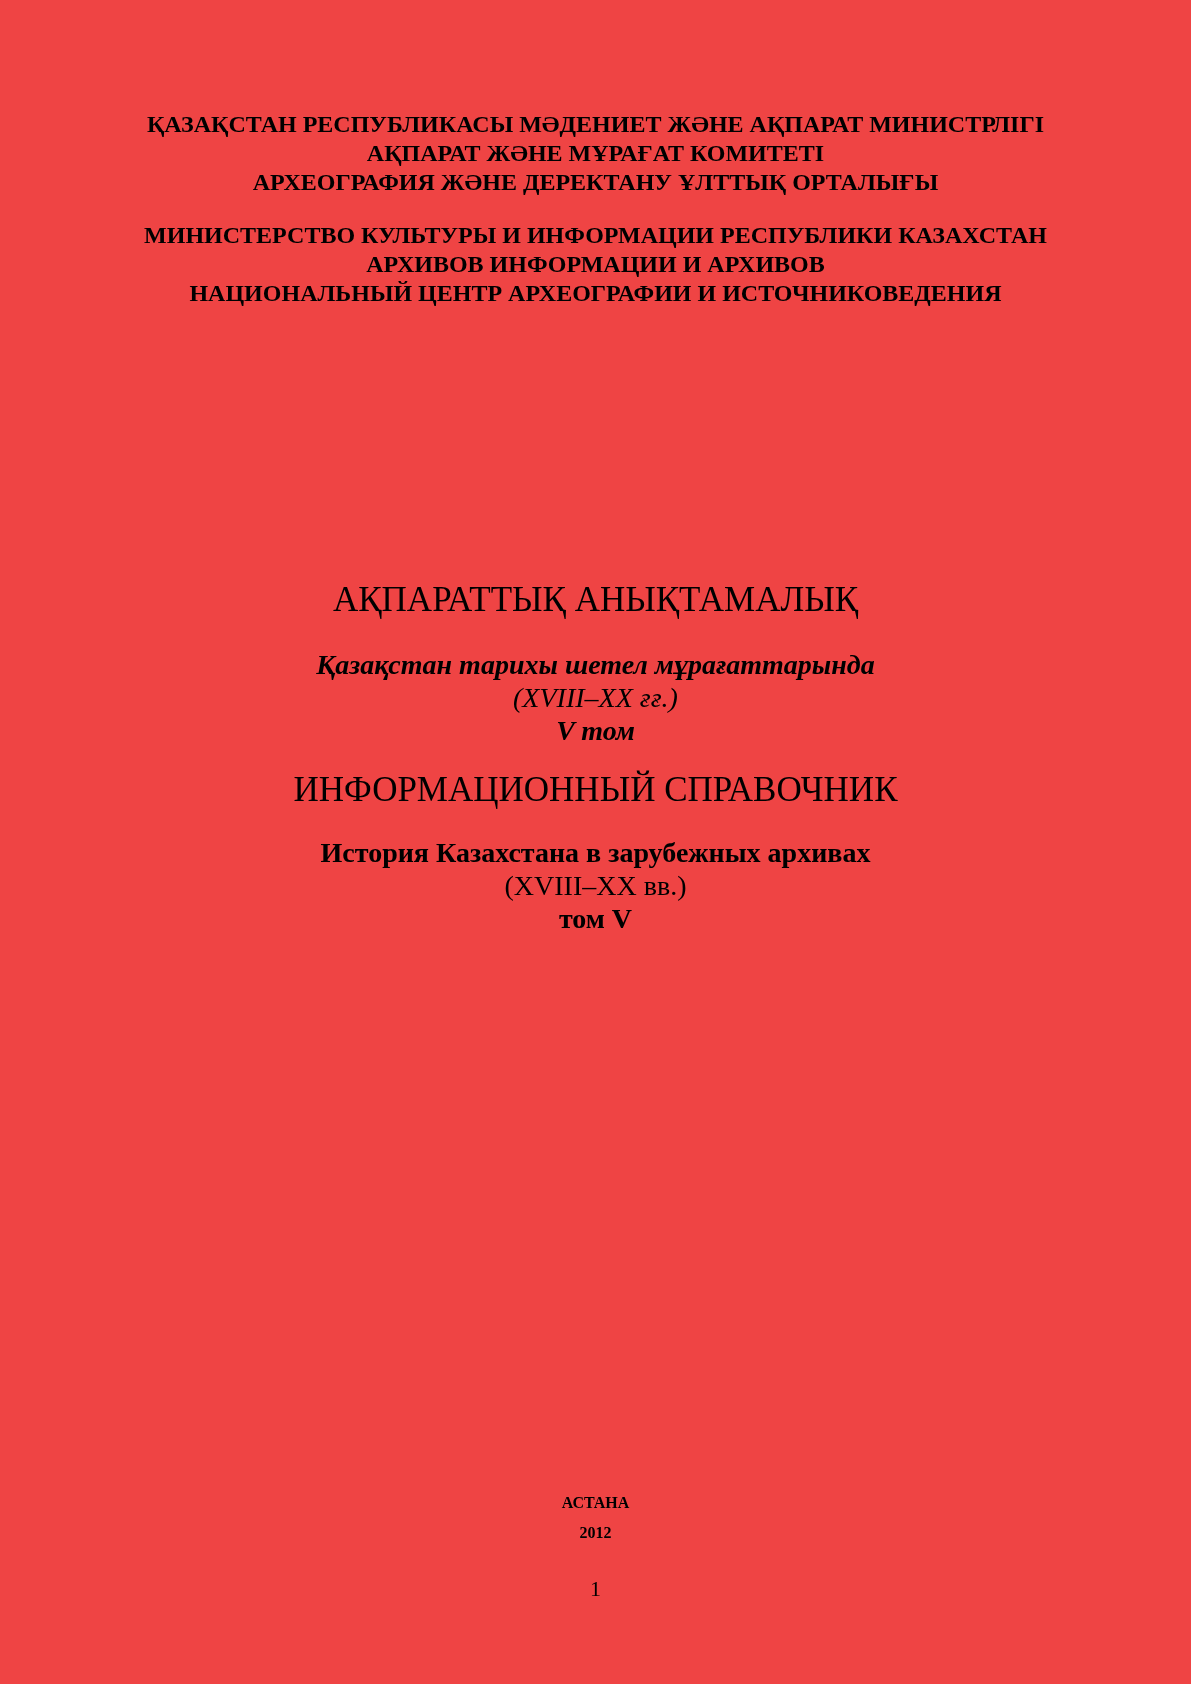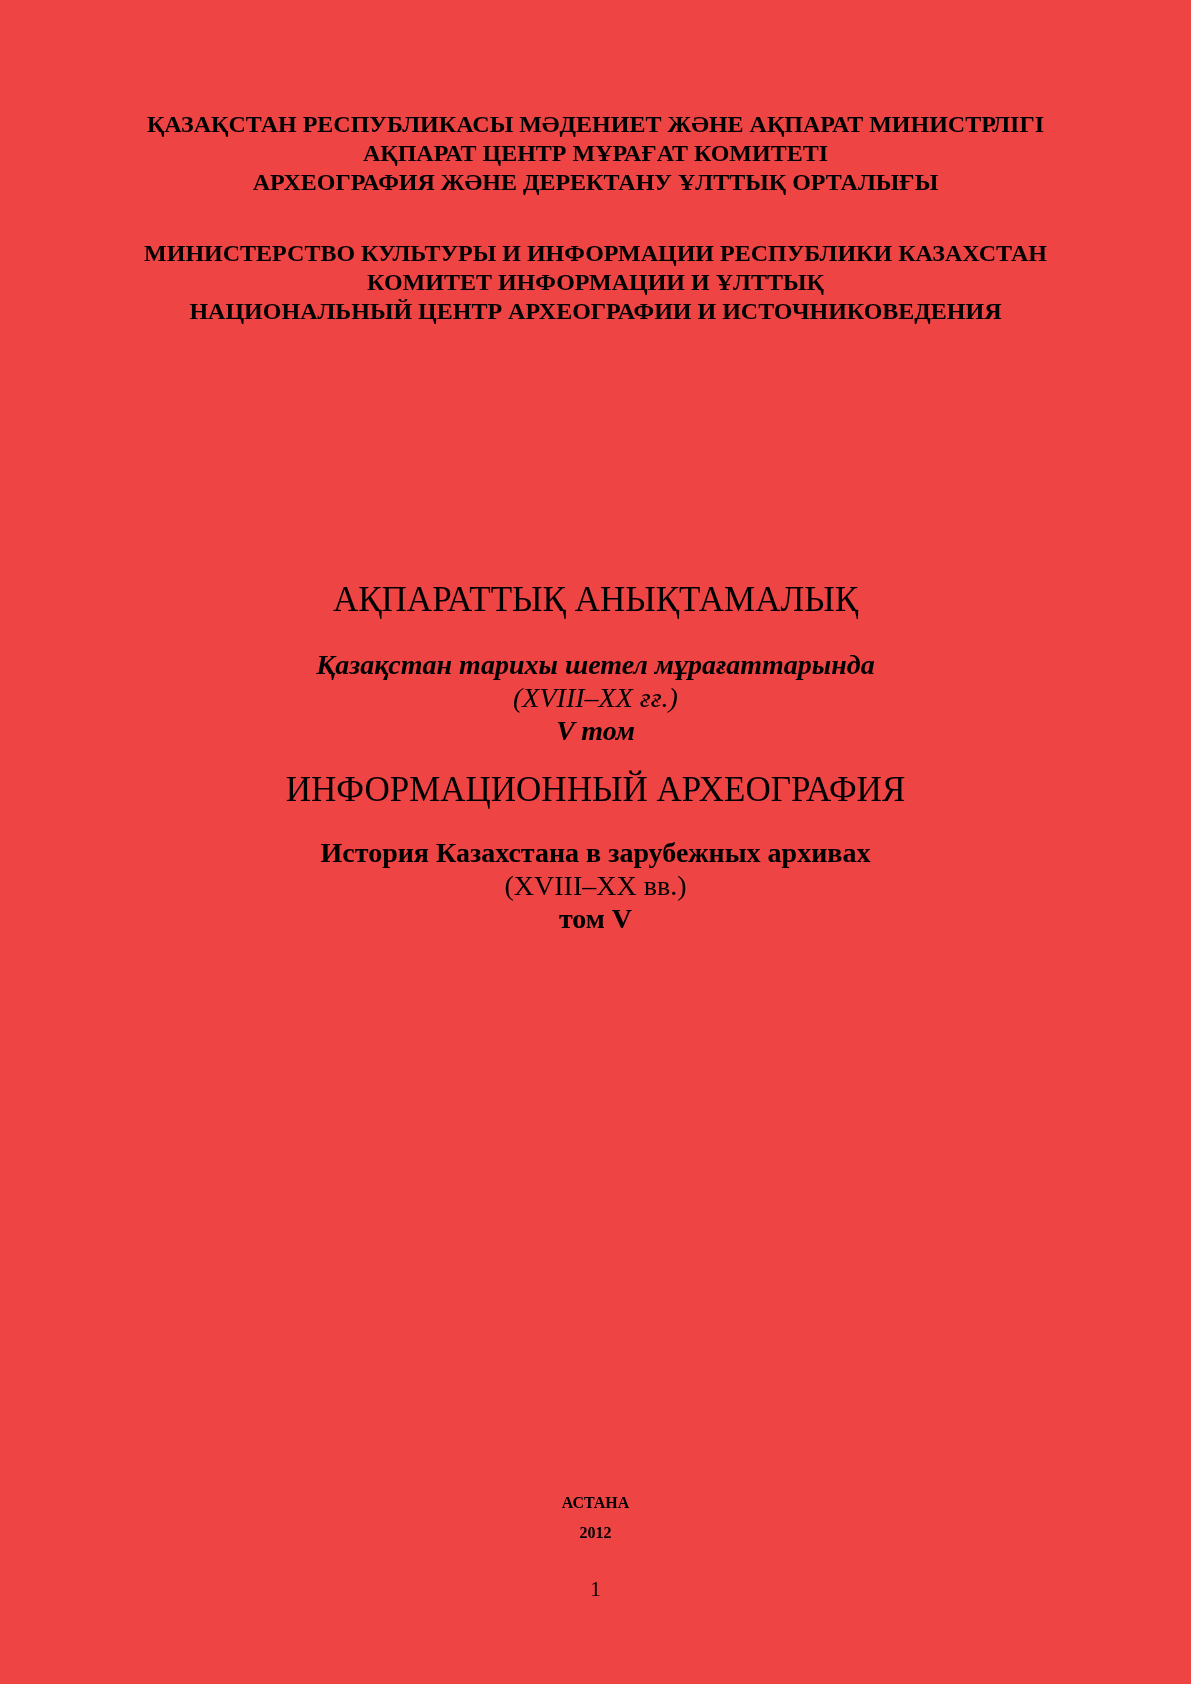--- a/index.html
+++ b/index.html
@@ -22,21 +22,21 @@
     width: 100%;
     text-align: center;
     white-space: nowrap;
   }
   .org-block {
     font-size: 24px;
     font-weight: bold;
     line-height: 29px;
   }
   .org-block-kk { top: 110px; }
-  .org-block-ru { top: 239px; }
+  .org-block-ru { top: 221px; }
   .main-title {
     font-size: 35px;
     font-weight: normal;
     line-height: 44px;
   }
   .main-title-kk { top: 578px; }
   .main-title-ru { top: 768px; }
   .subtitle {
     font-size: 28px;
     line-height: 33px;
@@ -58,39 +58,39 @@
     line-height: 26px;
   }
 </style>
 </head>
 <body>
 
 <div class="page">
 
   <div class="block org-block org-block-kk">
     <div>ҚАЗАҚСТАН РЕСПУБЛИКАСЫ МӘДЕНИЕТ ЖӘНЕ АҚПАРАТ МИНИСТРЛІГІ</div>
-    <div>АҚПАРАТ ЦЕНТР МҰРАҒАТ КОМИТЕТІ</div>
+    <div>АҚПАРАТ ЖӘНЕ МҰРАҒАТ КОМИТЕТІ</div>
     <div>АРХЕОГРАФИЯ ЖӘНЕ ДЕРЕКТАНУ ҰЛТТЫҚ ОРТАЛЫҒЫ</div>
   </div>
 
   <div class="block org-block org-block-ru">
     <div>МИНИСТЕРСТВО КУЛЬТУРЫ И ИНФОРМАЦИИ РЕСПУБЛИКИ КАЗАХСТАН</div>
-    <div>КОМИТЕТ ИНФОРМАЦИИ И ҰЛТТЫҚ</div>
+    <div>АРХИВОВ ИНФОРМАЦИИ И АРХИВОВ</div>
     <div>НАЦИОНАЛЬНЫЙ ЦЕНТР АРХЕОГРАФИИ И ИСТОЧНИКОВЕДЕНИЯ</div>
   </div>
 
   <div class="block main-title main-title-kk">АҚПАРАТТЫҚ АНЫҚТАМАЛЫҚ</div>
 
   <div class="block subtitle subtitle-kk">
     <div class="bold">Қазақстан тарихы шетел мұрағаттарында</div>
     <div class="regular">(XVIII–XX ғғ.)</div>
     <div class="bold">V том</div>
   </div>
 
-  <div class="block main-title main-title-ru">ИНФОРМАЦИОННЫЙ АРХЕОГРАФИЯ</div>
+  <div class="block main-title main-title-ru">ИНФОРМАЦИОННЫЙ СПРАВОЧНИК</div>
 
   <div class="block subtitle subtitle-ru">
     <div class="bold">История Казахстана в зарубежных архивах</div>
     <div class="regular">(XVIII–XX вв.)</div>
     <div class="bold">том V</div>
   </div>
 
   <div class="block imprint">
     <div>АСТАНА</div>
     <div>2012</div>

